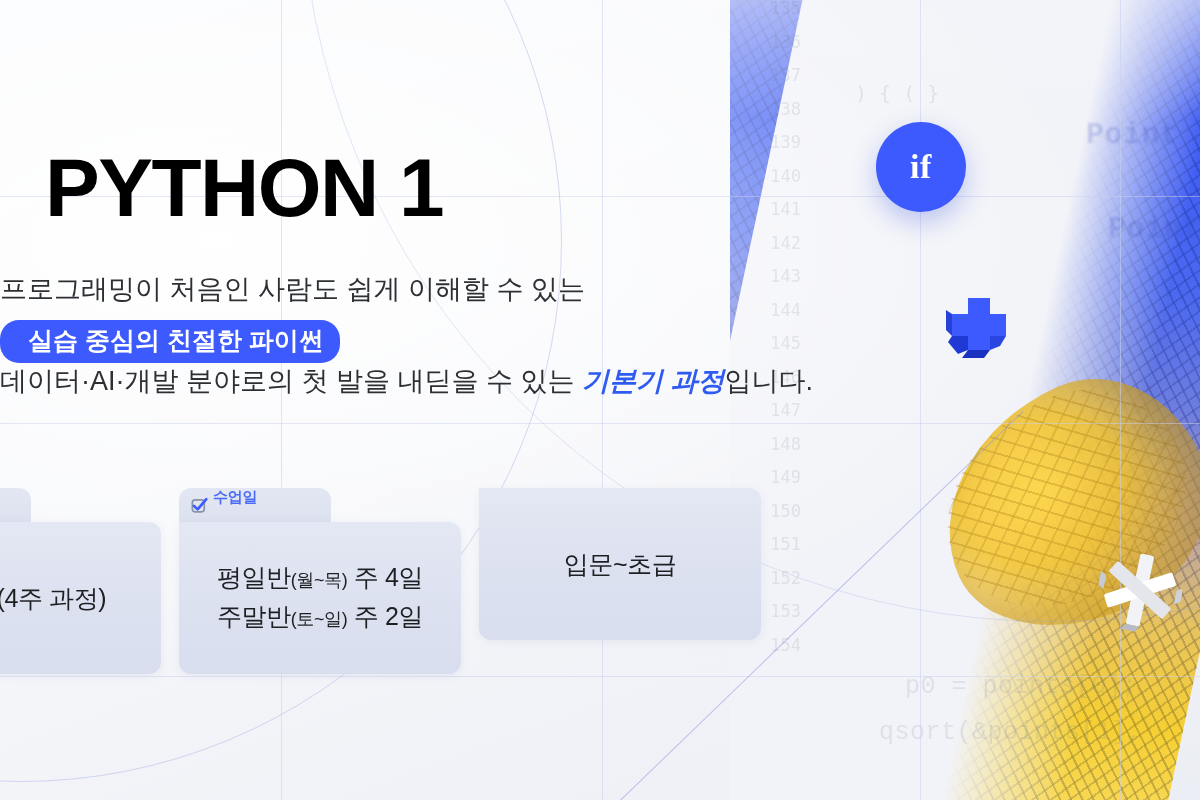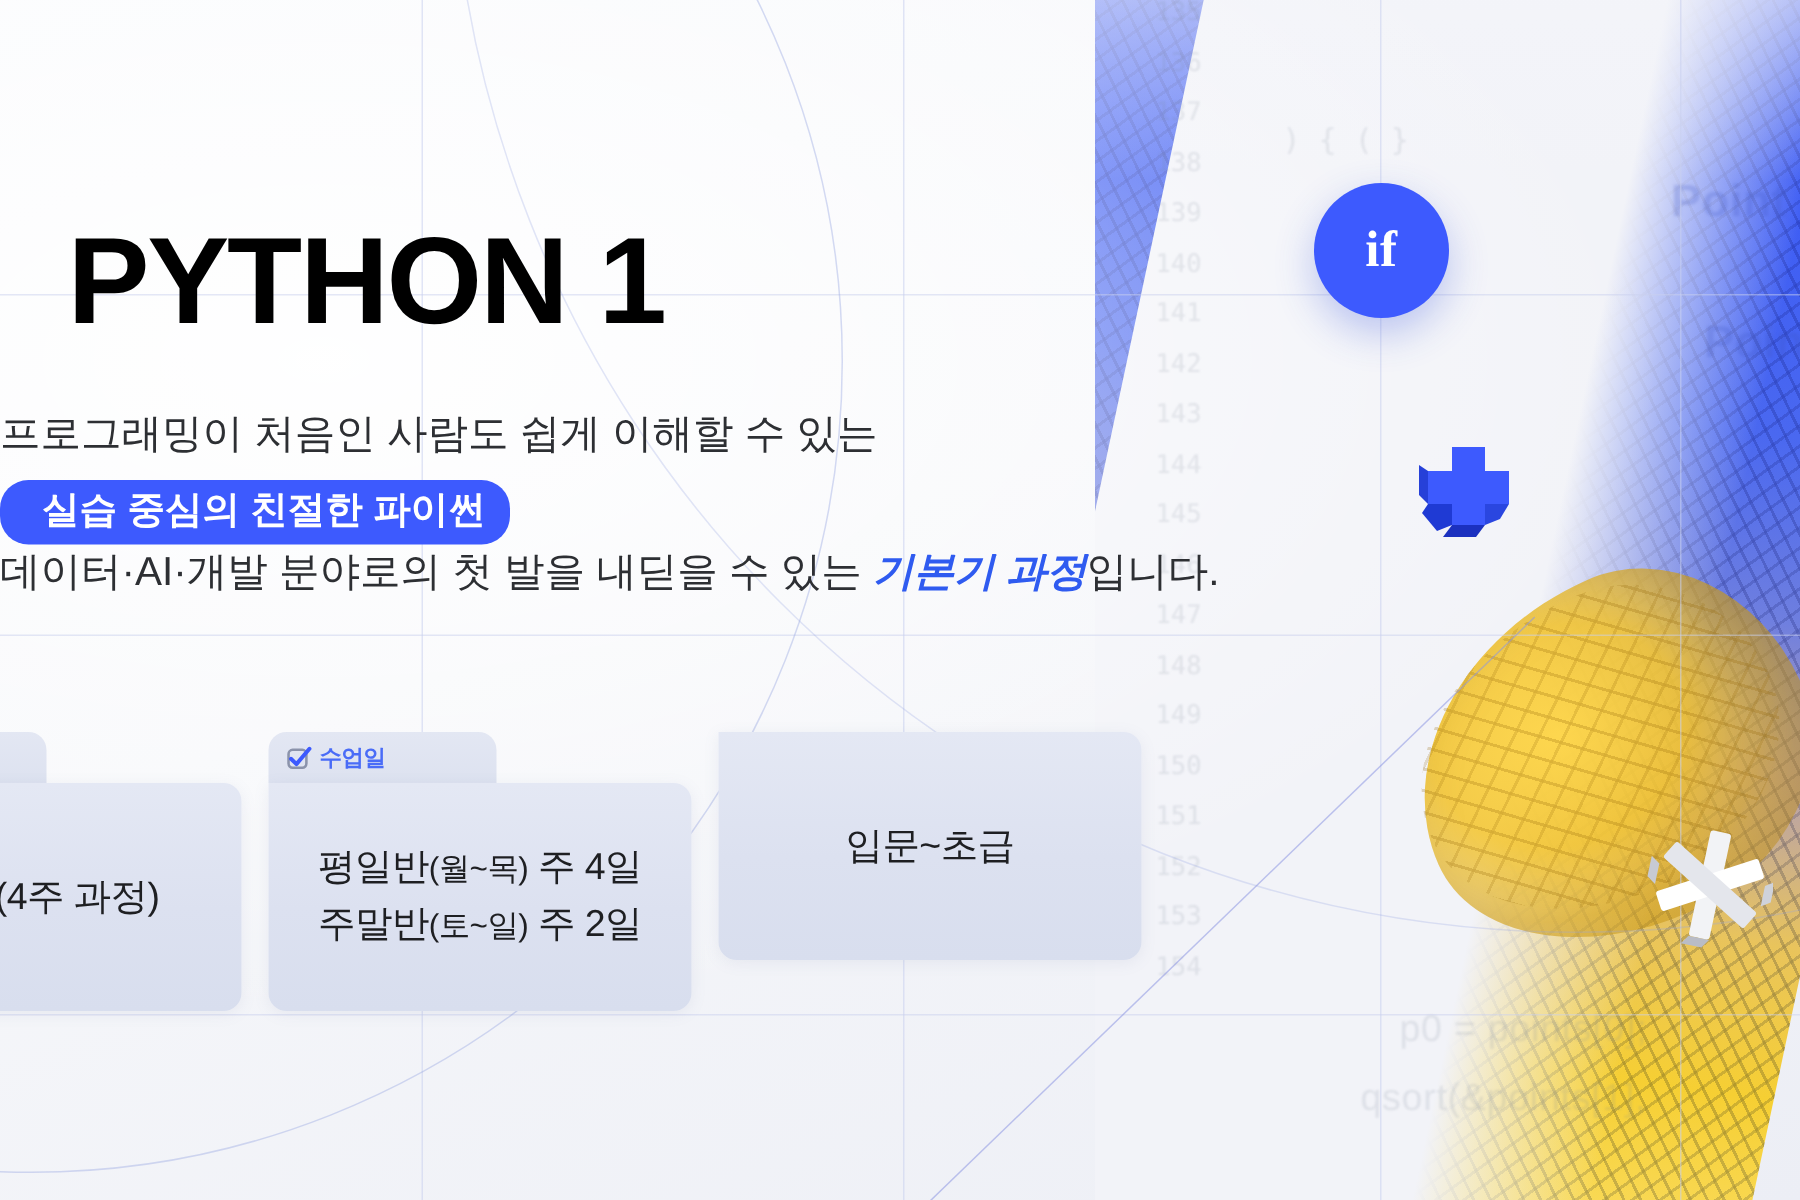--- a/index.html
+++ b/index.html
@@ -71,22 +71,22 @@
       transform:rotate(-24deg);opacity:.35;
       background:
         repeating-linear-gradient(40deg,rgba(150,105,10,.7) 0 2px,rgba(0,0,0,0) 2px 14px),
         repeating-linear-gradient(-40deg,rgba(150,105,10,.55) 0 2px,rgba(0,0,0,0) 2px 15px);
       border-radius:60% 40% 50% 50%/55% 50% 50% 45%;}
   .art .softtop{position:absolute;left:0;right:0;top:0;height:120px;
       background:linear-gradient(180deg,rgba(244,245,250,.55),rgba(244,245,250,0));}
 
   
   .code-ghost{position:absolute;color:rgba(120,128,150,.16);
-      font-family:Liberation Sans, sans-serif;
-      white-space:pre;letter-spacing:.5px;filter:blur(.6px);user-select:none;margin-left:28px;}
+      font-family:Liberation Mono, monospace;
+      white-space:pre;letter-spacing:.5px;filter:blur(.6px);user-select:none;}
   .linenos{position:absolute;left:757px;top:-8px;
       font-family:"DejaVu Sans Mono","Liberation Mono",monospace;
       font-size:17px;line-height:33.5px;color:rgba(120,128,150,.17);
       text-align:right;width:44px;filter:blur(.7px);user-select:none;}
   .bracecol{position:absolute;left:855px;top:60px;
       font-family:"DejaVu Sans Mono","Liberation Mono",monospace;
       font-size:20px;line-height:66px;color:rgba(120,128,150,.16);
       filter:blur(.7px);user-select:none;}
 
   
@@ -112,35 +112,35 @@
   .pill{position:absolute;left:0;top:320px;display:inline-block;
      background:#3d5afe;color:#ffffff;font-weight:700;font-size:25px;line-height:1;
      padding:8px 16px 10px 28px;border-radius:19px;white-space:nowrap;}
   .accent{color:#2f5bf0;font-weight:700;font-style:italic;}
 
   
   .cards{position:absolute;left:-121px;top:488px;display:flex;gap:18px;}
   .card{position:relative;width:282px;}
   .card .tab{position:relative;height:34px;width:152px;
      background:linear-gradient(180deg,#e3e7f3 0%,#dde2f0 100%);
-     border-radius:12px 12px 0 0;display:flex;align-items:center;
+     border-radius:12px 12px 0 0;display:flex;align-items:flex-start;
      padding-left:34px;box-sizing:border-box;}
   .card.w2 .tab{width:152px;}
   .tab-label{color:#4a6cf7;font-size:15px;font-weight:700;
      font-family:"Liberation Sans","DejaVu Sans",sans-serif;letter-spacing:-.3px;}
   .chk{position:absolute;left:12px;top:9px;width:17px;height:17px;}
   .card .body{position:relative;height:152px;
      background:linear-gradient(180deg,#e4e8f4 0%,#dce1f0 55%,#d8deee 100%);
      border-radius:0 12px 12px 12px;
      display:flex;align-items:center;justify-content:center;flex-direction:column;
      box-shadow:0 2px 10px rgba(120,130,170,.10);}
   .card:first-child .body{border-radius:12px;}
   .body-text{color:#1e1f22;font-size:25px;line-height:36px;text-align:center;
      font-family:"Liberation Sans","DejaVu Sans",sans-serif;letter-spacing:-.4px;}
-  .sm{font-size:21px;}
+  .sm{font-size:18px;}
 </style>
 </head>
 <body>
 
 <div class="stage">
 
   <div class="bg-base"></div>
 
   <div class="art">
     <div class="skin-pale"></div>

